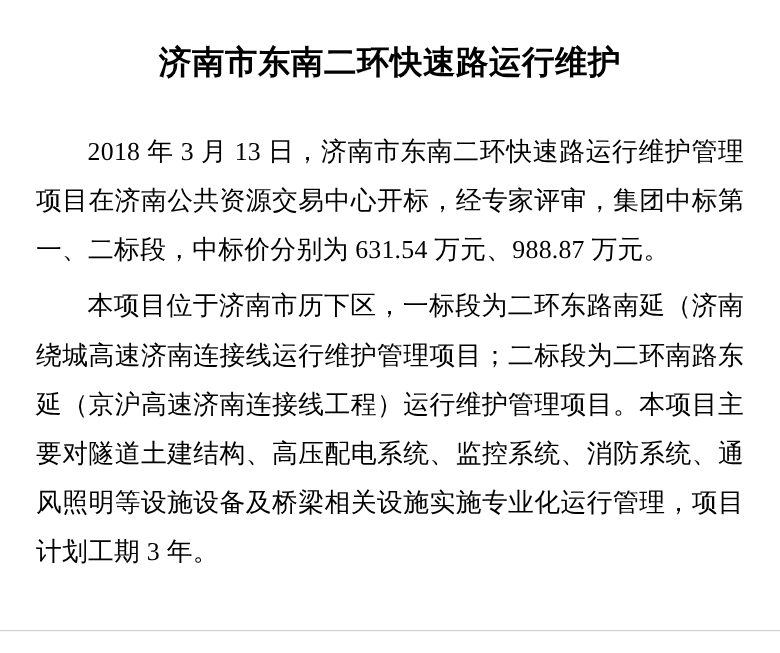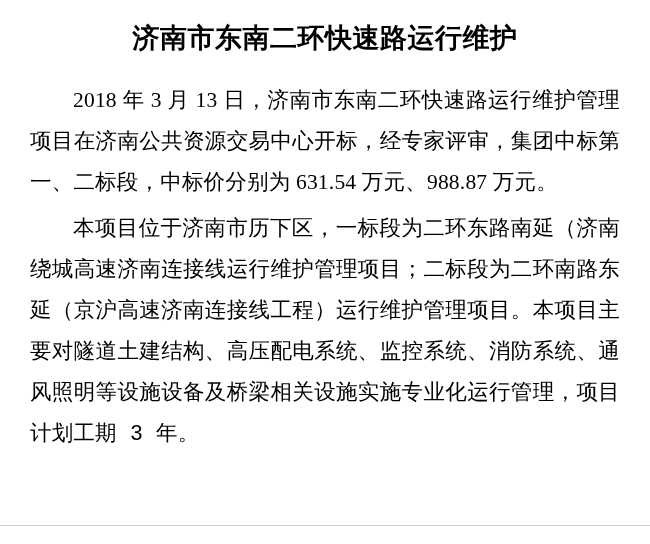--- a/index.html
+++ b/index.html
@@ -11,50 +11,49 @@
     height: 544px;
     background: #ffffff;
     font-family: "Liberation Serif", "DejaVu Serif", serif;
     color: #000000;
     overflow: hidden;
   }
   .page {
     width: 650px;
     height: 544px;
     box-sizing: border-box;
-    padding: 18px 30px 0 30px;
+    padding: 32px 30px 0 30px;
     position: relative;
   }
   .doc-title {
     text-align: center;
     font-weight: bold;
     font-size: 27px;
     line-height: 40px;
     letter-spacing: 0.5px;
     margin: 0;
     padding: 0;
   }
   .doc-title .title-line {
     display: block;
   }
   .body-block {
-    margin-top: 22px;
+    margin-top: 34px;
   }
   .para {
     font-size: 21.5px;
     line-height: 41px;
     text-align: justify;
     text-justify: inter-ideograph;
     text-indent: 2em;
     margin: 0 0 6px 0;
     letter-spacing: 0.2px;
   }
   .para:last-child {
     margin-bottom: 0;
-    font-family: Liberation Mono, monospace;
   }
   .bottom-rule {
     position: absolute;
     left: 0;
     right: 0;
     bottom: 18px;
     height: 1px;
     background: #cfcfcf;
   }
 </style>

